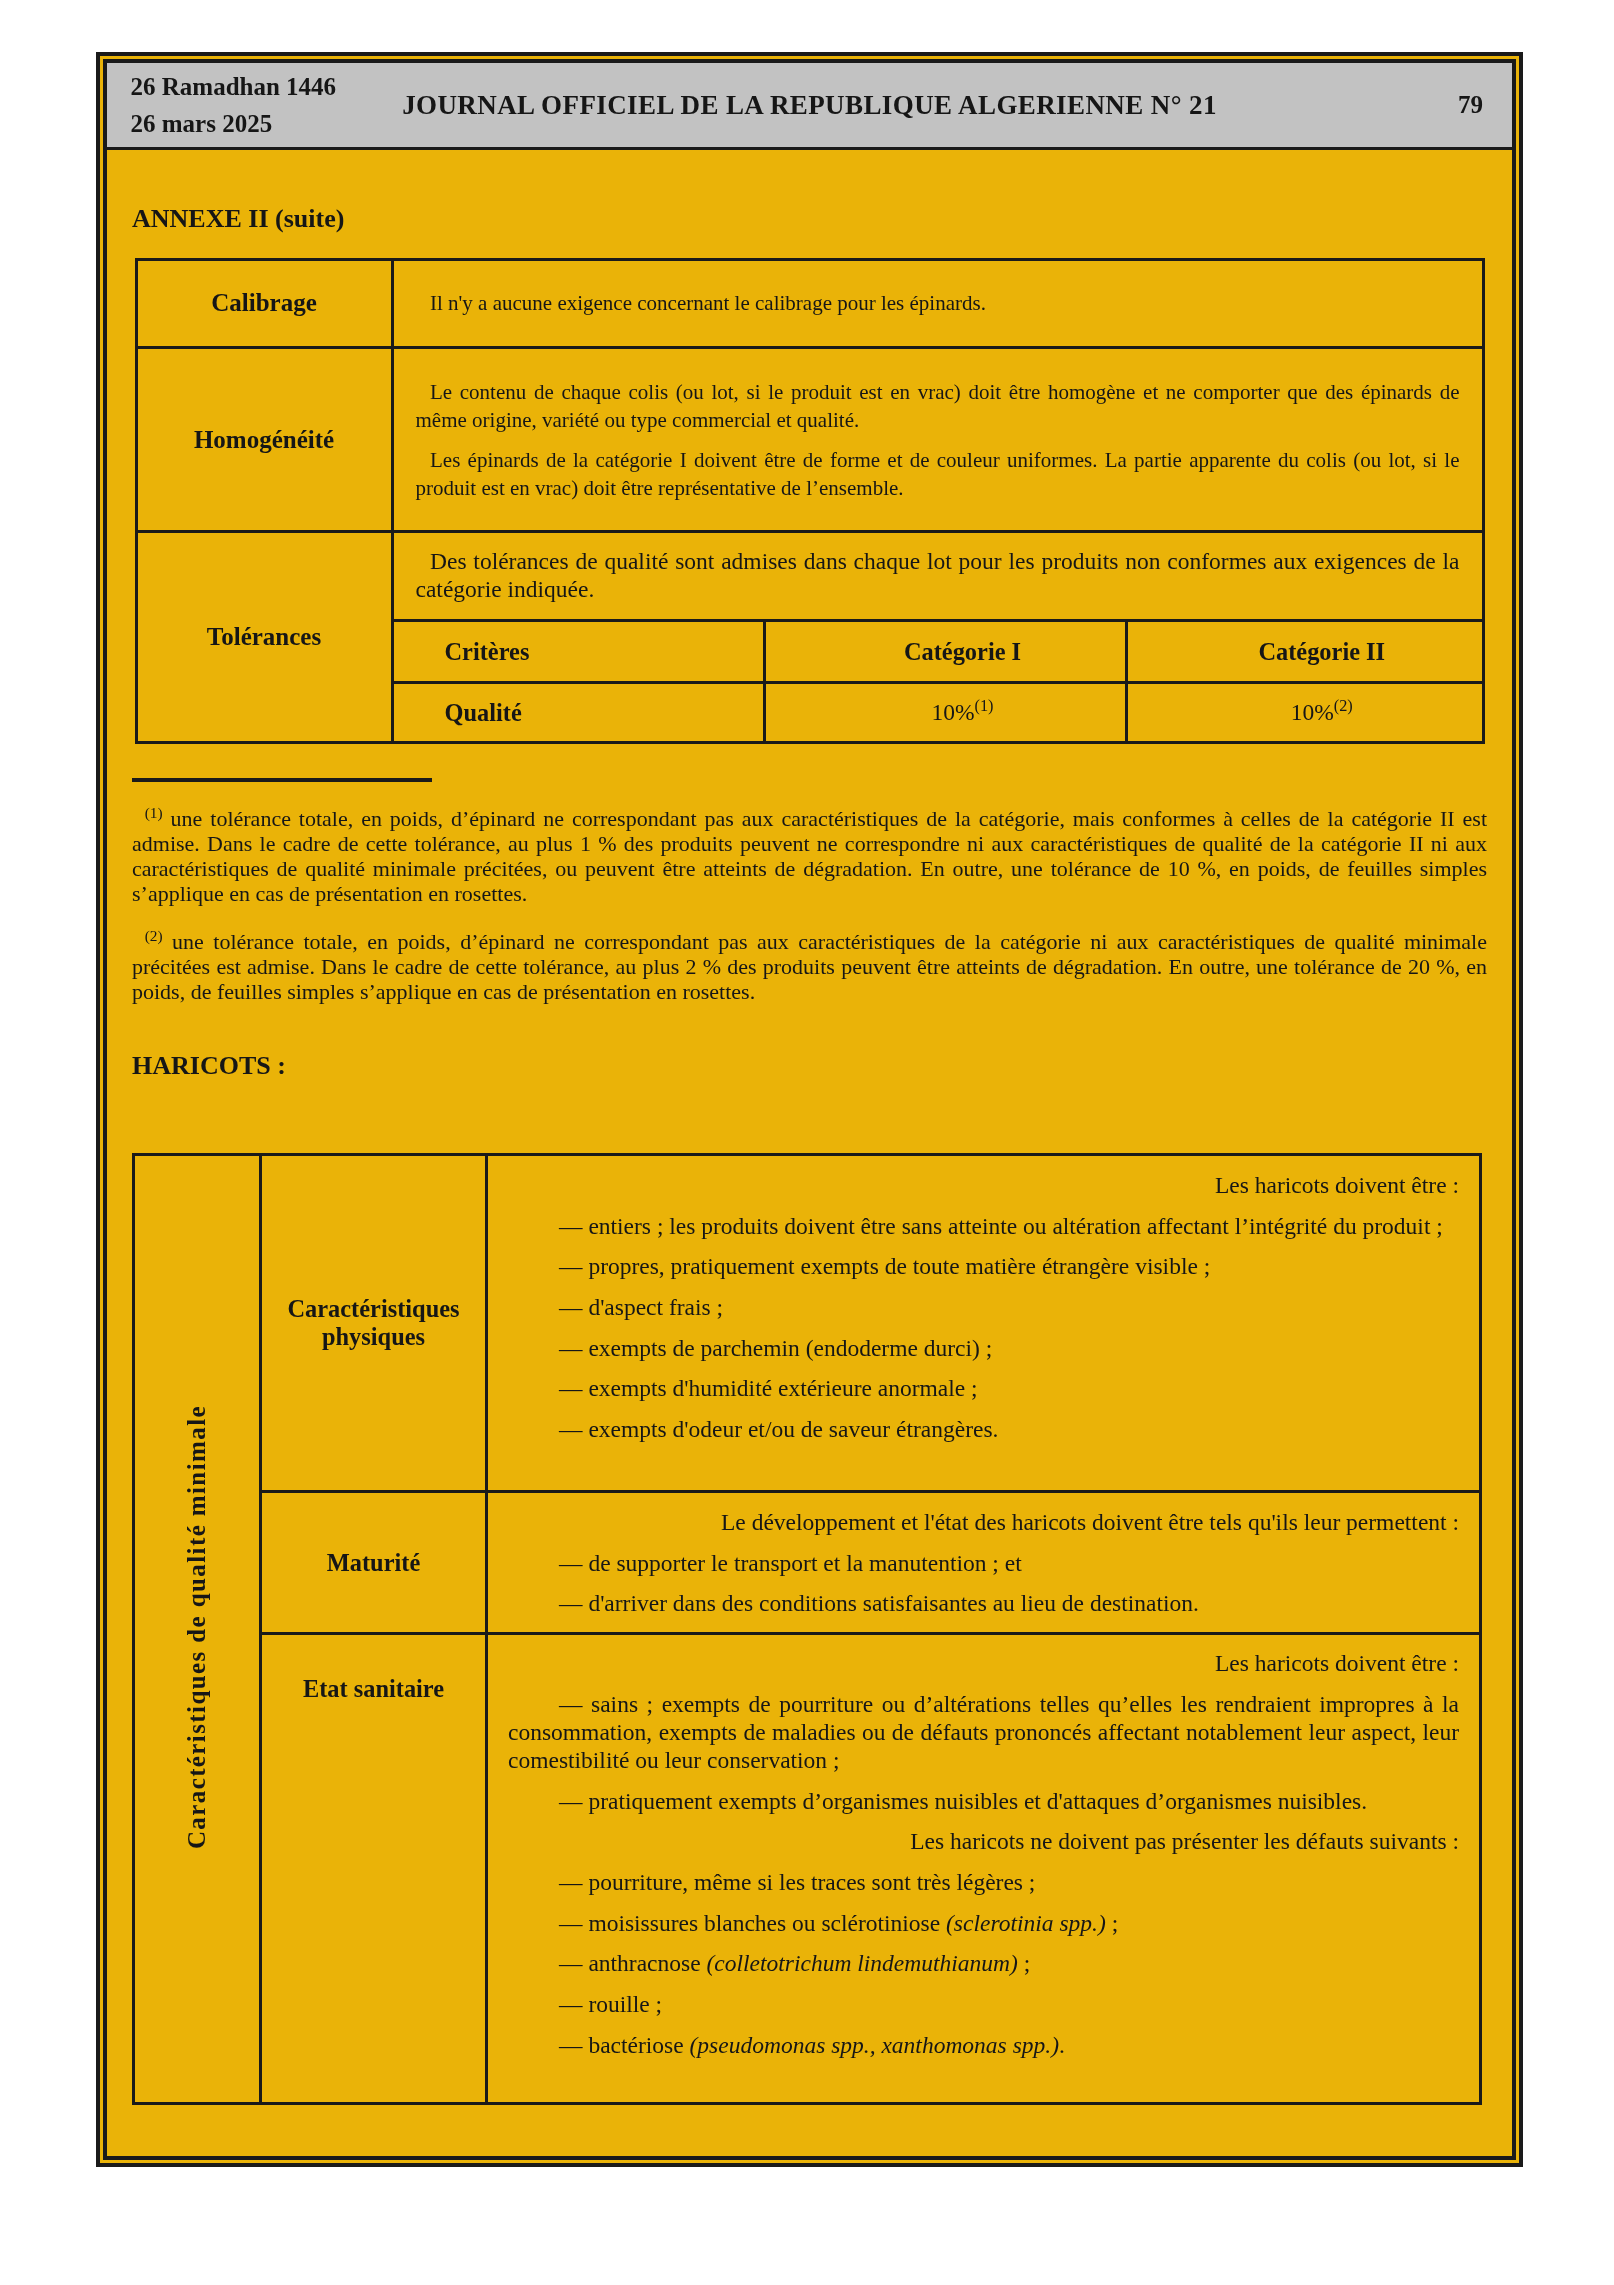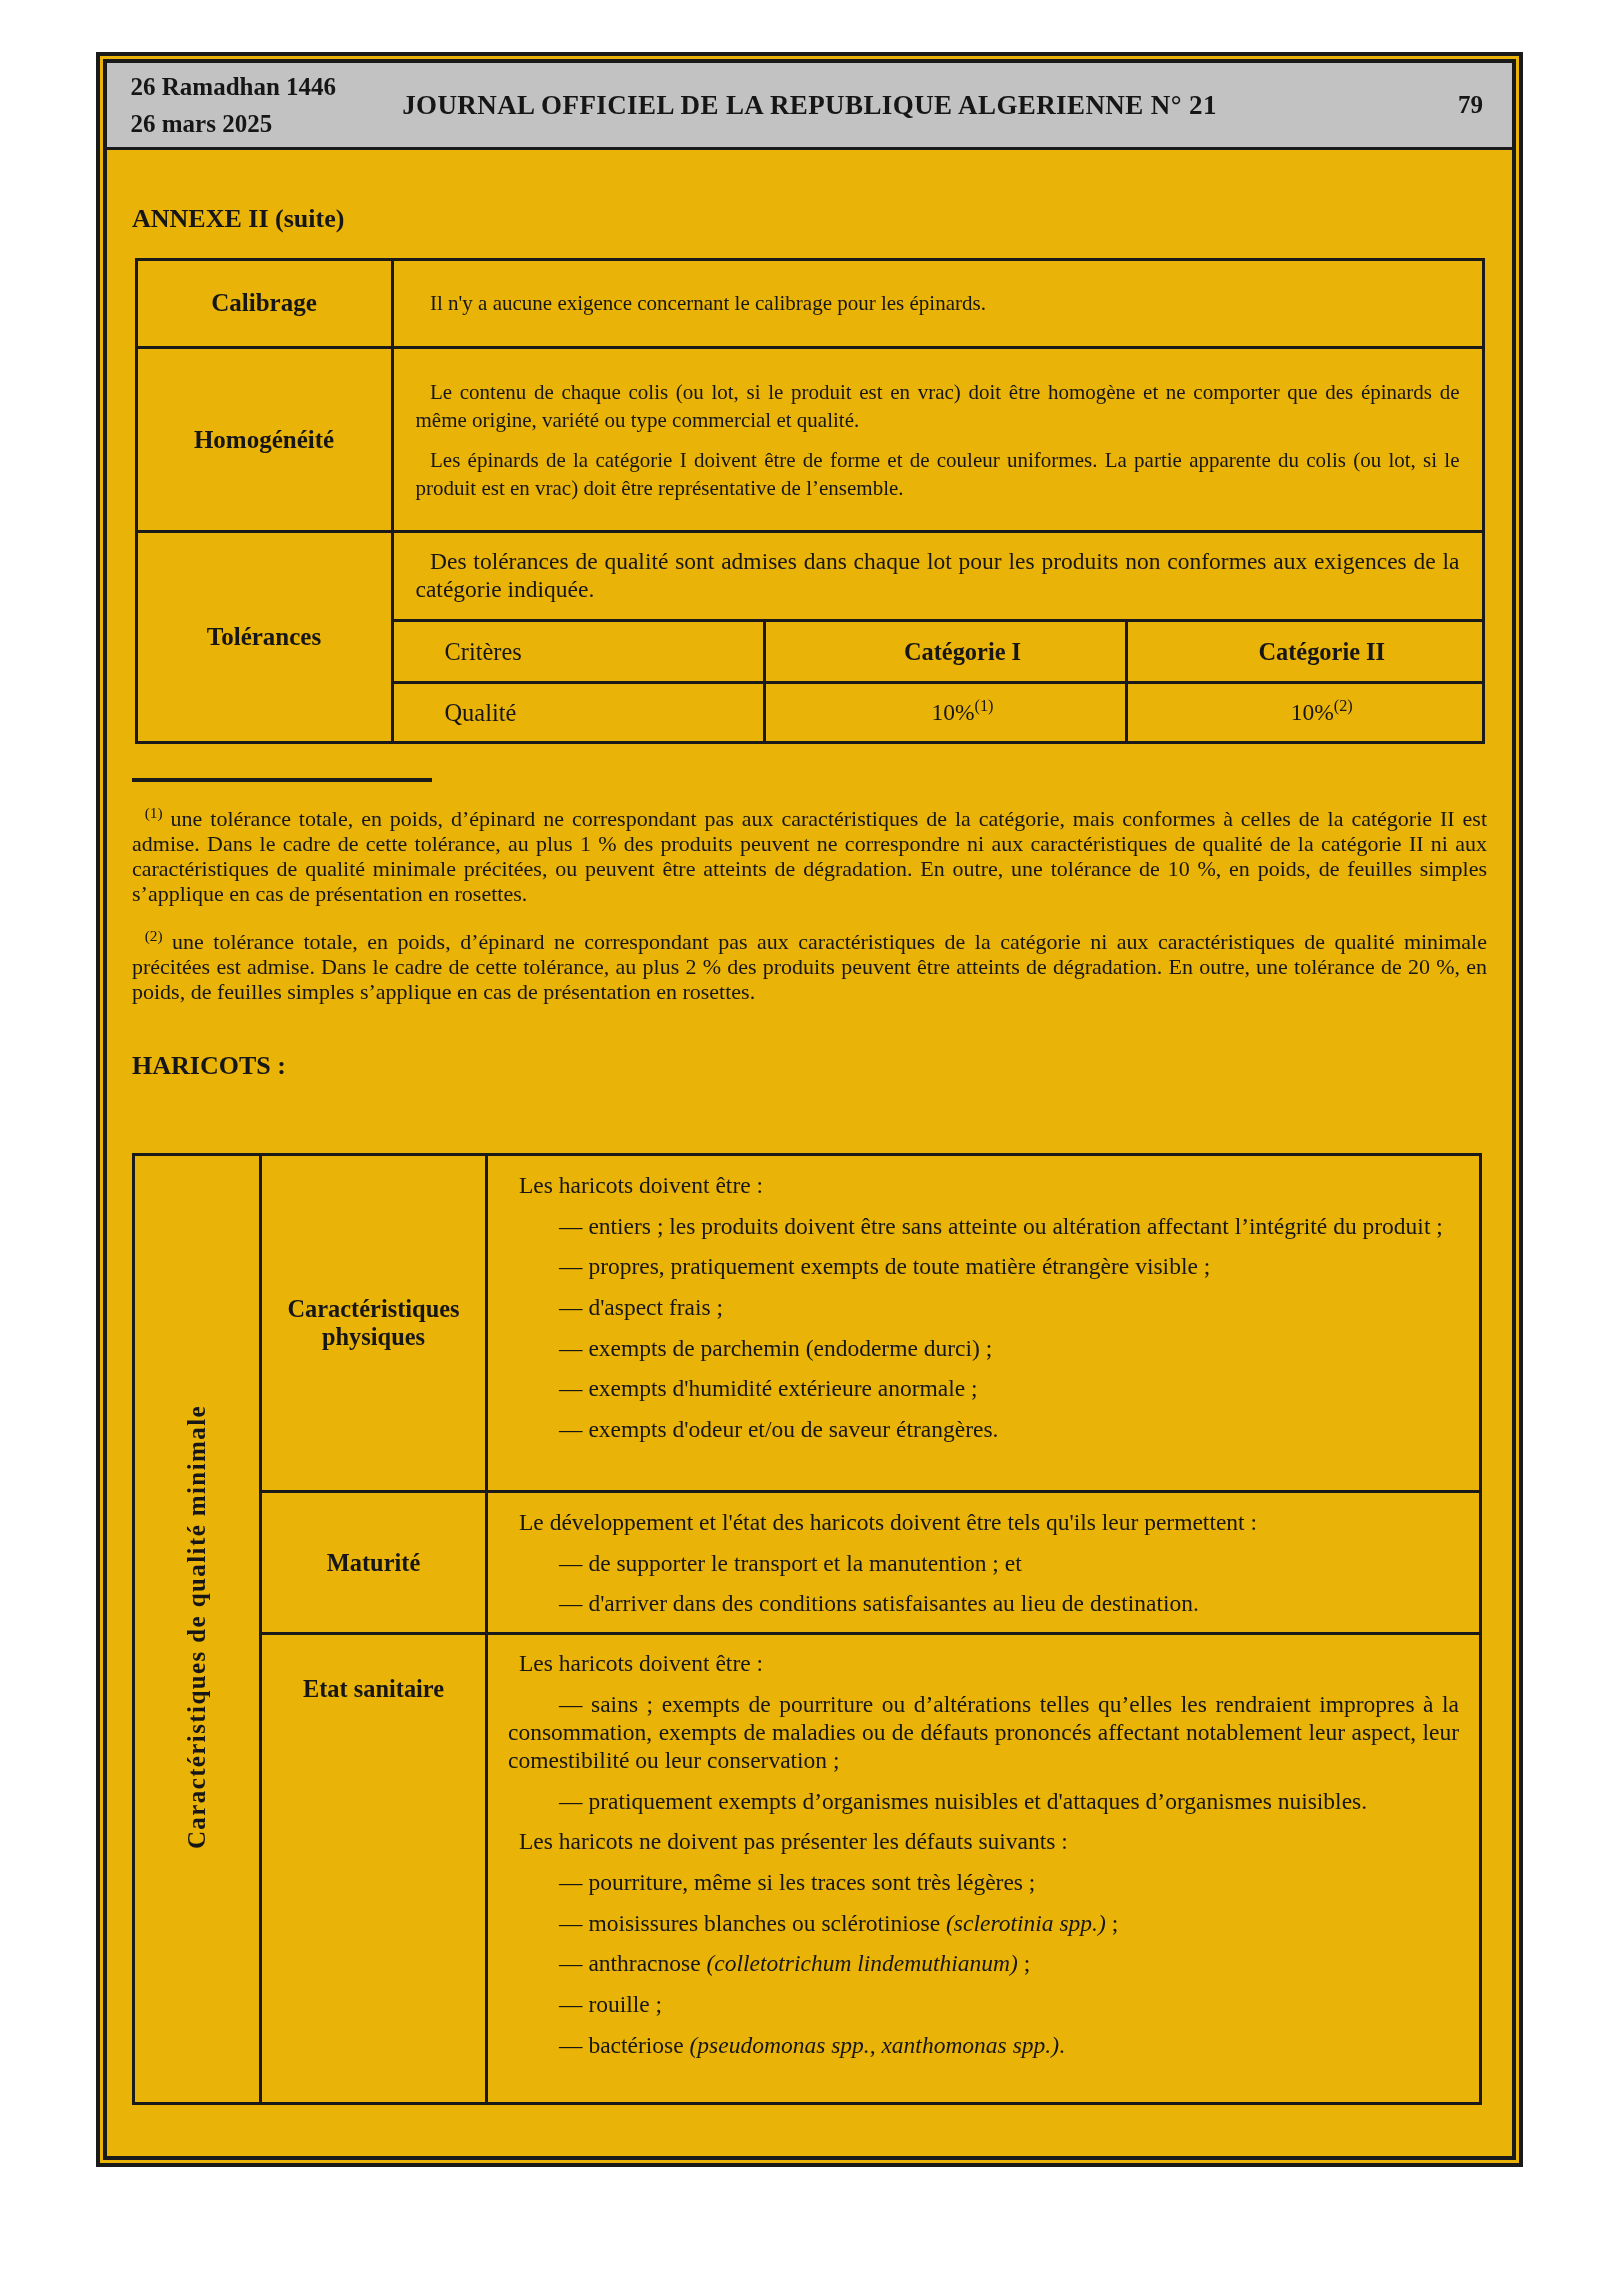--- a/index.html
+++ b/index.html
@@ -33,42 +33,42 @@
   .val{font-size:21px;padding:17px 22px;vertical-align:middle;}
   .val p{margin:11.8px 0;line-height:28px;text-align:justify;text-indent:14.5px;}
   .tol-cell{padding:0;vertical-align:top;}
   .tol-intro{padding:1.8px 22px;}
   .tol-intro p{margin:11.8px 0 14.5px;line-height:28px;text-align:justify;text-indent:14.5px;font-size:23.5px;}
   .nested{width:100%;margin:0;}
   .nested td{height:58px;padding-left:35px;}
   .nested td:first-child{border-left:none;}
   .nested td:last-child{border-right:none;}
   .nested tr:last-child td{border-bottom:none;}
-  .nested .crit{font-weight:normal;font-size:24.4px;padding-left:51px;}
+  .nested .crit{font-weight:bold;font-size:24.4px;padding-left:51px;}
   .nested .cat{font-weight:bold;font-size:24.4px;text-align:center;}
   .nested .pct{font-size:23.5px;text-align:center;font-weight:normal;}
   sup{font-size:16.3px;vertical-align:super;line-height:0;}
   
   .fn-rule{width:300px;height:4.5px;background:#1a1a1a;margin-top:34px;}
   .footnote{font-size:22px;line-height:25px;text-align:justify;margin:23.5px 0 0;text-indent:12.7px;}
   .footnote sup{font-size:15.4px;}
   
   .haricots-heading{font-weight:bold;font-size:26px;margin-top:47px;}
   .t2{margin-top:72px;}
   .t2 .side-cell{width:127px;text-align:center;vertical-align:middle;padding:0;}
   .side-label{
     display:inline-block;writing-mode:vertical-rl;transform:rotate(180deg);
     font-weight:bold;font-size:25px;letter-spacing:1.4px;white-space:nowrap;
   }
   .t2 .cat-cell{width:226px;text-align:center;font-weight:bold;font-size:24.4px;
     vertical-align:middle;padding:5.4px 9px;}
   .t2 .cat-top{vertical-align:top;padding-top:40px;}
   .cnt{font-size:23.5px;padding:1.8px 20px;vertical-align:top;}
   .cnt p{margin:12.7px 0;line-height:28px;}
-  .cnt p.intro{text-indent:11px;text-align:left;}
+  .cnt p.intro{text-indent:11px;text-align:right;}
   .cnt p.dash{text-indent:51px;text-align:justify;}
   .it{font-style:italic;}
 </style>
 </head>
 <body>
 
 <div class="frame">
 
   <div class="header-bar">
     <div class="dates">

